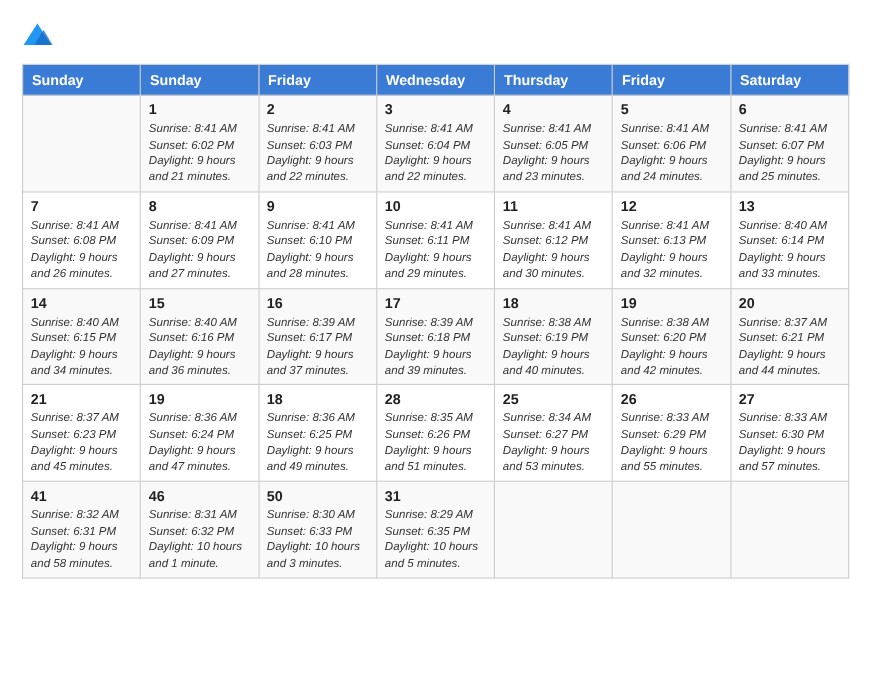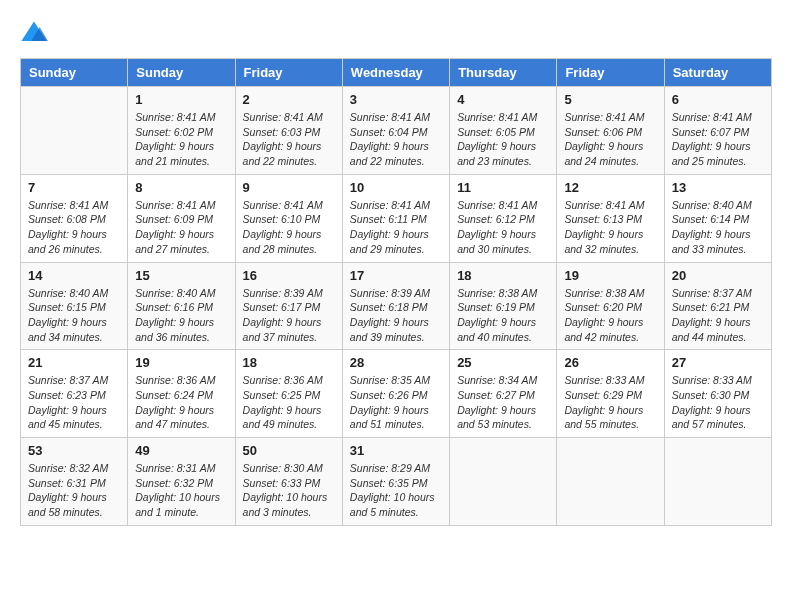--- a/index.html
+++ b/index.html
@@ -289,27 +289,27 @@
         </td>
         <td>
           <span class="day-number">27</span>
         <div class="day-info">
           Sunrise: 8:33 AM<br>Sunset: 6:30 PM<br>Daylight: 9 hours and 57 minutes.
         </div>
         </td>
       </tr>
       <tr>
         <td>
-          <span class="day-number">53</span>
+          <span class="day-number">41</span>
         <div class="day-info">
           Sunrise: 8:32 AM<br>Sunset: 6:31 PM<br>Daylight: 9 hours and 58 minutes.
         </div>
         </td>
         <td>
-          <span class="day-number">49</span>
+          <span class="day-number">46</span>
         <div class="day-info">
           Sunrise: 8:31 AM<br>Sunset: 6:32 PM<br>Daylight: 10 hours and 1 minute.
         </div>
         </td>
         <td>
           <span class="day-number">50</span>
         <div class="day-info">
           Sunrise: 8:30 AM<br>Sunset: 6:33 PM<br>Daylight: 10 hours and 3 minutes.
         </div>
         </td>

